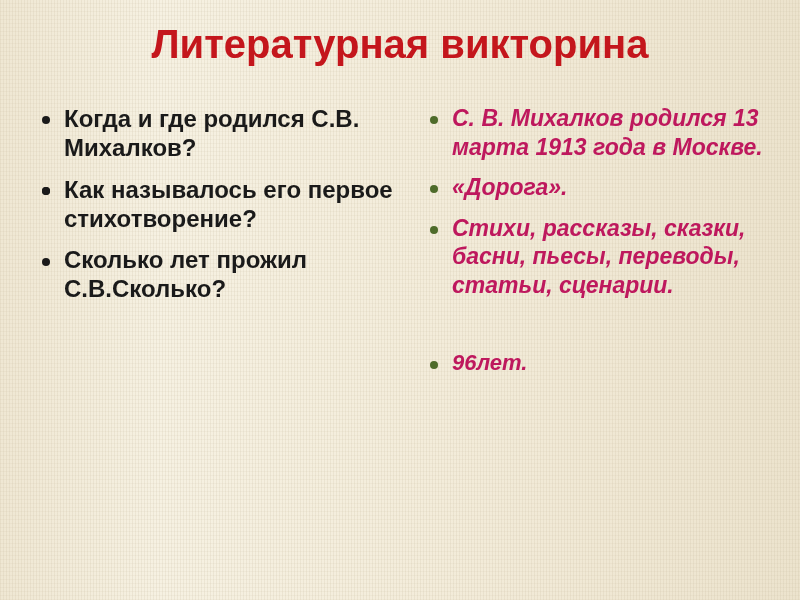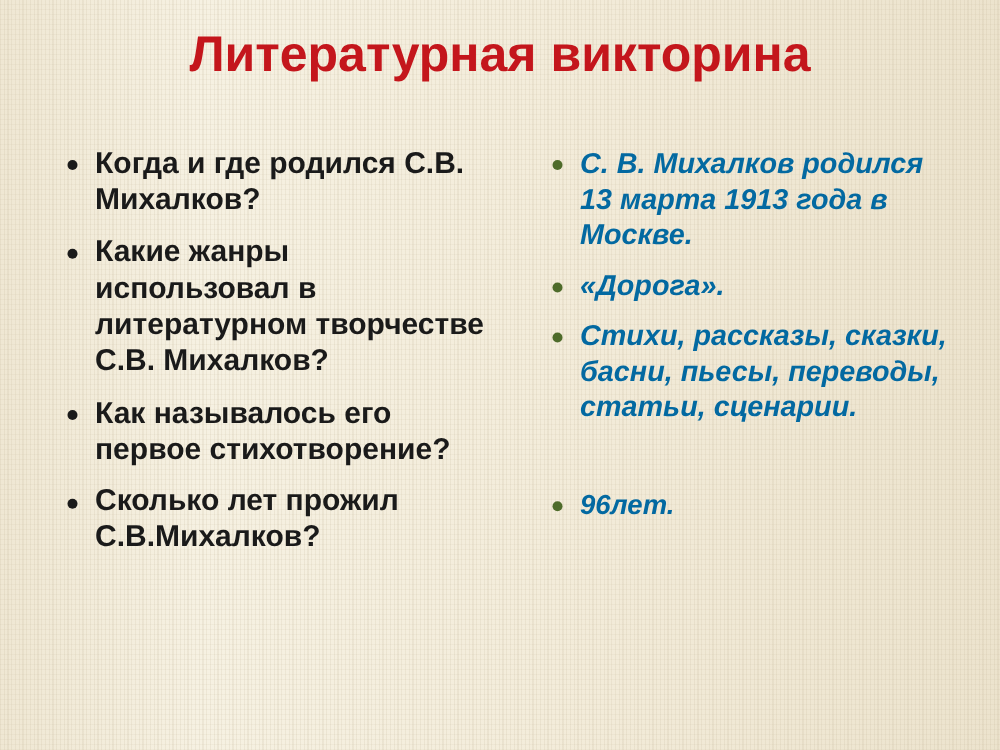--- a/index.html
+++ b/index.html
@@ -50,21 +50,21 @@
     padding-right: 6px;
   }
   .col-right {
     width: 390px;
     box-sizing: border-box;
     padding-left: 12px;
     padding-right: 16px;
   }
   ul.bullets {
     list-style: none;
-    margin: 16px;
+    margin: 4px;
     padding: 0;
   }
   ul.bullets li {
     position: relative;
     padding-left: 26px;
     margin-bottom: 12px;
   }
   ul.bullets li .dot {
     position: absolute;
     left: 4px;
@@ -80,21 +80,21 @@
     color: #1a1a1a;
     line-height: 1.22;
   }
   .col-left li .dot {
     background: #1a1a1a;
   }
   .col-right li {
     font-size: 23px;
     font-weight: bold;
     font-style: italic;
-    color: #0369a1;
+    color: #be185d;
     line-height: 1.24;
   }
   .col-right li .dot {
     background: #4e6b2a;
   }
   .col-right li.small-answer {
     font-size: 22px;
   }
   .spacer-answer {
     height: 26px;
@@ -110,29 +110,28 @@
   <div class="columns">
 
     <div class="col-left">
       <ul class="bullets">
         <li>
           <span class="dot"></span>
           <span> Когда и где родился С.В. Михалков?</span>
         </li>
         <li>
           <span class="dot"></span>
-          <span>Какие жанры использовал в литературном творчестве С.В. Михалков?</span>
         </li>
         <li>
           <span class="dot"></span>
           <span>Как называлось его первое стихотворение?</span>
         </li>
         <li>
           <span class="dot"></span>
-          <span>Сколько лет прожил С.В.Михалков?</span>
+          <span>Сколько лет прожил С.В.Сколько?</span>
         </li>
       </ul>
     </div>
 
     <div class="col-right">
       <ul class="bullets">
         <li>
           <span class="dot"></span>
           <span>С. В. Михалков родился 13 марта 1913 года в Москве.</span>
         </li>

